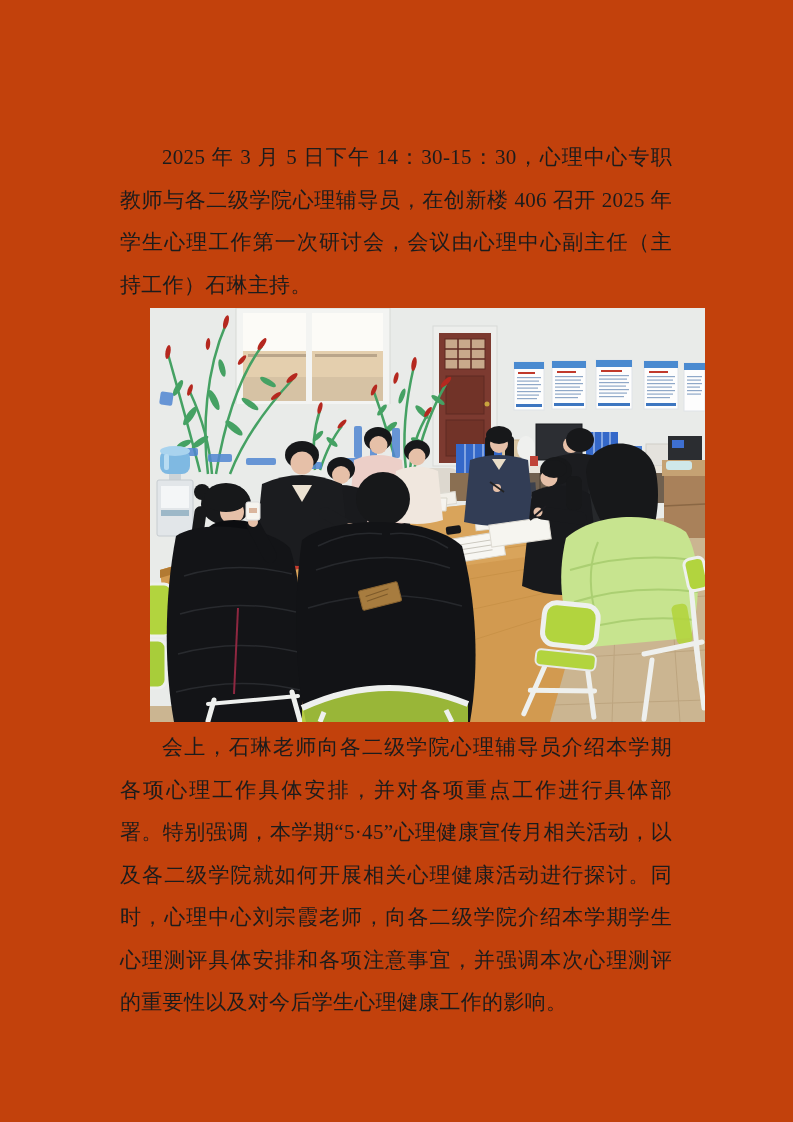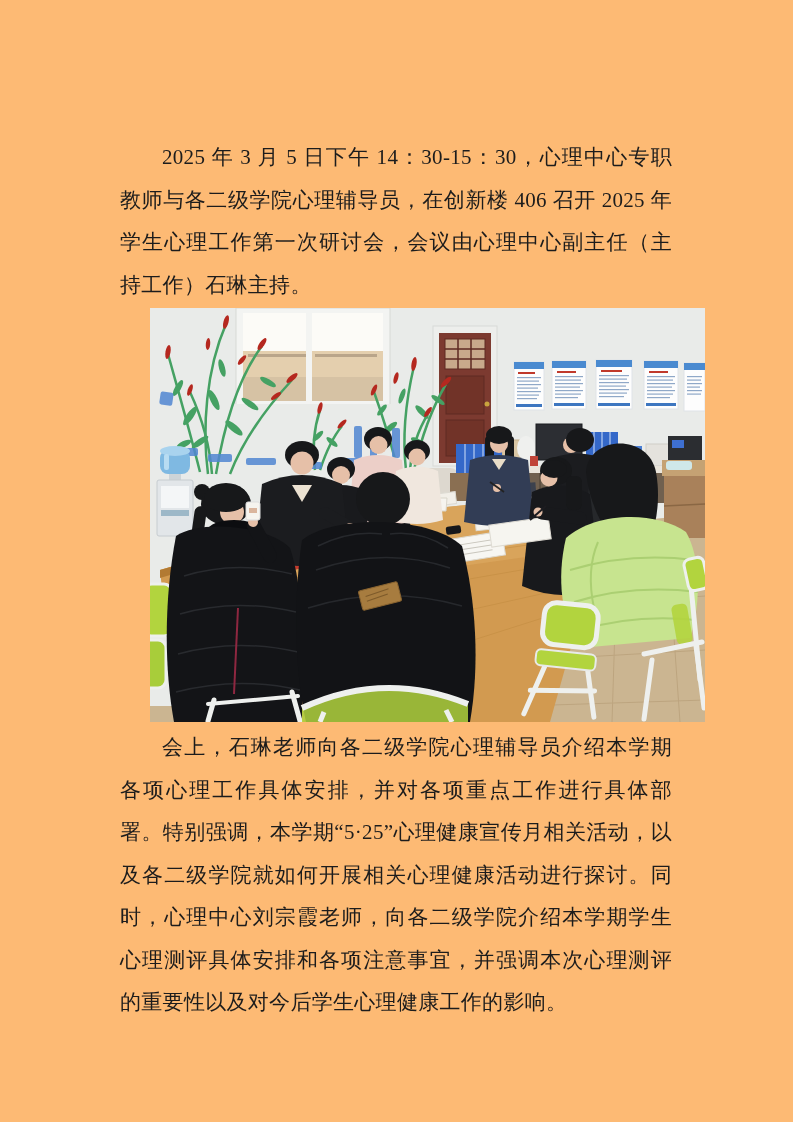--- a/index.html
+++ b/index.html
@@ -1,20 +1,20 @@
 <!DOCTYPE html>
 <html style="--ph-wall: #e9ebe9; --ph-floor: #cbb591; --ph-floor-line: #b79e78; --ph-window-frame: #f3f4f2; --ph-sky: #fcfbf7; --ph-building: #e4cfae; --ph-door: #7c3a30; --ph-door-dark: #5e2a22; --ph-mural-green: #45a163; --ph-mural-red: #b5281f; --ph-mural-blue: #5187d2; --ph-poster-blue: #4a8ad0; --ph-table-wood: #d29a50; --ph-table-edge: #b27a33; --ph-jacket-black: #1b1c1f; --ph-jacket-navy: #323d55; --ph-jacket-pink: #eccfc8; --ph-jacket-cream: #f0e7de; --ph-jacket-green: #c7e48f; --ph-skin: #e6c0a8; --ph-hair: #17181a; --ph-chair-green: #b2d43e; --ph-chair-frame: #eef0ee; --ph-cup: #f6f4ef; --ph-organizer-blue: #3468c9; --ph-monitor: #2c2e33; --ph-desk-front: #70604f;"><head>
 <meta charset="utf-8">
 <style>
   html,body { margin:0; padding:0; background:#ffffff; }
   .page {
     position:relative;
     width:793px; height:1122px;
     margin:0 auto;
-    background:#fdba74;
+    background:#c2410c;
     box-sizing:border-box;
     padding:136px 121px 0 120px;
     font-family:"Liberation Serif","DejaVu Serif",serif;
     color:#1c1c1c;
     overflow:hidden;
   }
   .para {
     margin:0;
     font-size:21px;
     line-height:42.5px;
@@ -483,15 +483,15 @@
         <path d="M152,400 Q234,362 318,396 L318,414 L152,414 Z" fill="var(--ph-chair-green,#b2d43e)" opacity="0.85"></path>
         <path d="M152,400 Q234,362 318,396" fill="none" stroke="var(--ph-chair-frame,#eef0ee)" stroke-width="6"></path>
         <g stroke="var(--ph-chair-frame,#eef0ee)" stroke-width="5">
             <line x1="174" y1="404" x2="170" y2="414"></line>
             <line x1="296" y1="402" x2="302" y2="414"></line>
           </g>
       </g>
     </svg>
   </figure>
 
-  <p class="para para-2">会上，石琳老师向各二级学院心理辅导员介绍本学期各项心理工作具体安排，并对各项重点工作进行具体部署。特别强调，本学期“5·25”心理健康宣传月相关活动，以及各二级学院就如何开展相关心理健康活动进行探讨。同时，心理中心刘宗霞老师，向各二级学院介绍本学期学生心理测评具体安排和各项注意事宜，并强调本次心理测评的重要性以及对今后学生心理健康工作的影响。</p>
+  <p class="para para-2">会上，石琳老师向各二级学院心理辅导员介绍本学期各项心理工作具体安排，并对各项重点工作进行具体部署。特别强调，本学期“5·45”心理健康宣传月相关活动，以及各二级学院就如何开展相关心理健康活动进行探讨。同时，心理中心刘宗霞老师，向各二级学院介绍本学期学生心理测评具体安排和各项注意事宜，并强调本次心理测评的重要性以及对今后学生心理健康工作的影响。</p>
 
 </div>
 
 </body></html>

